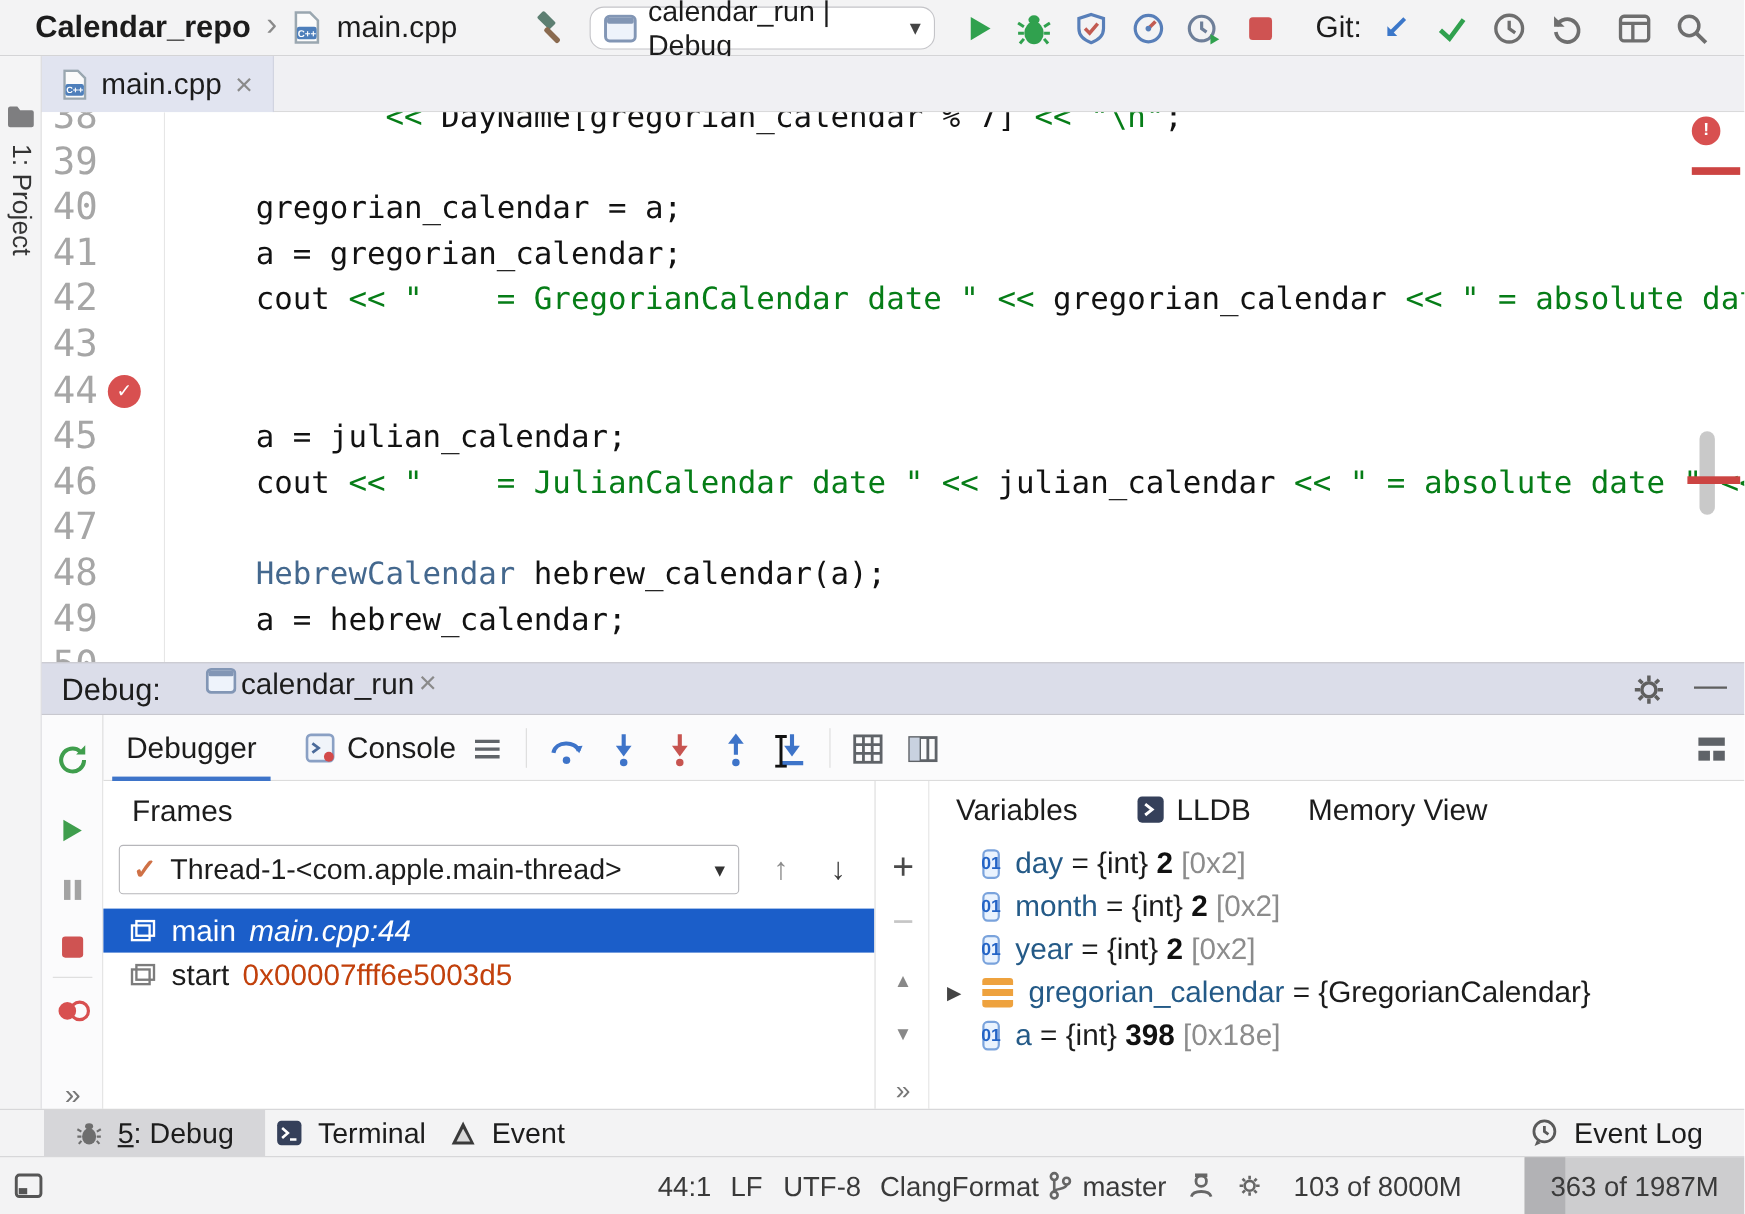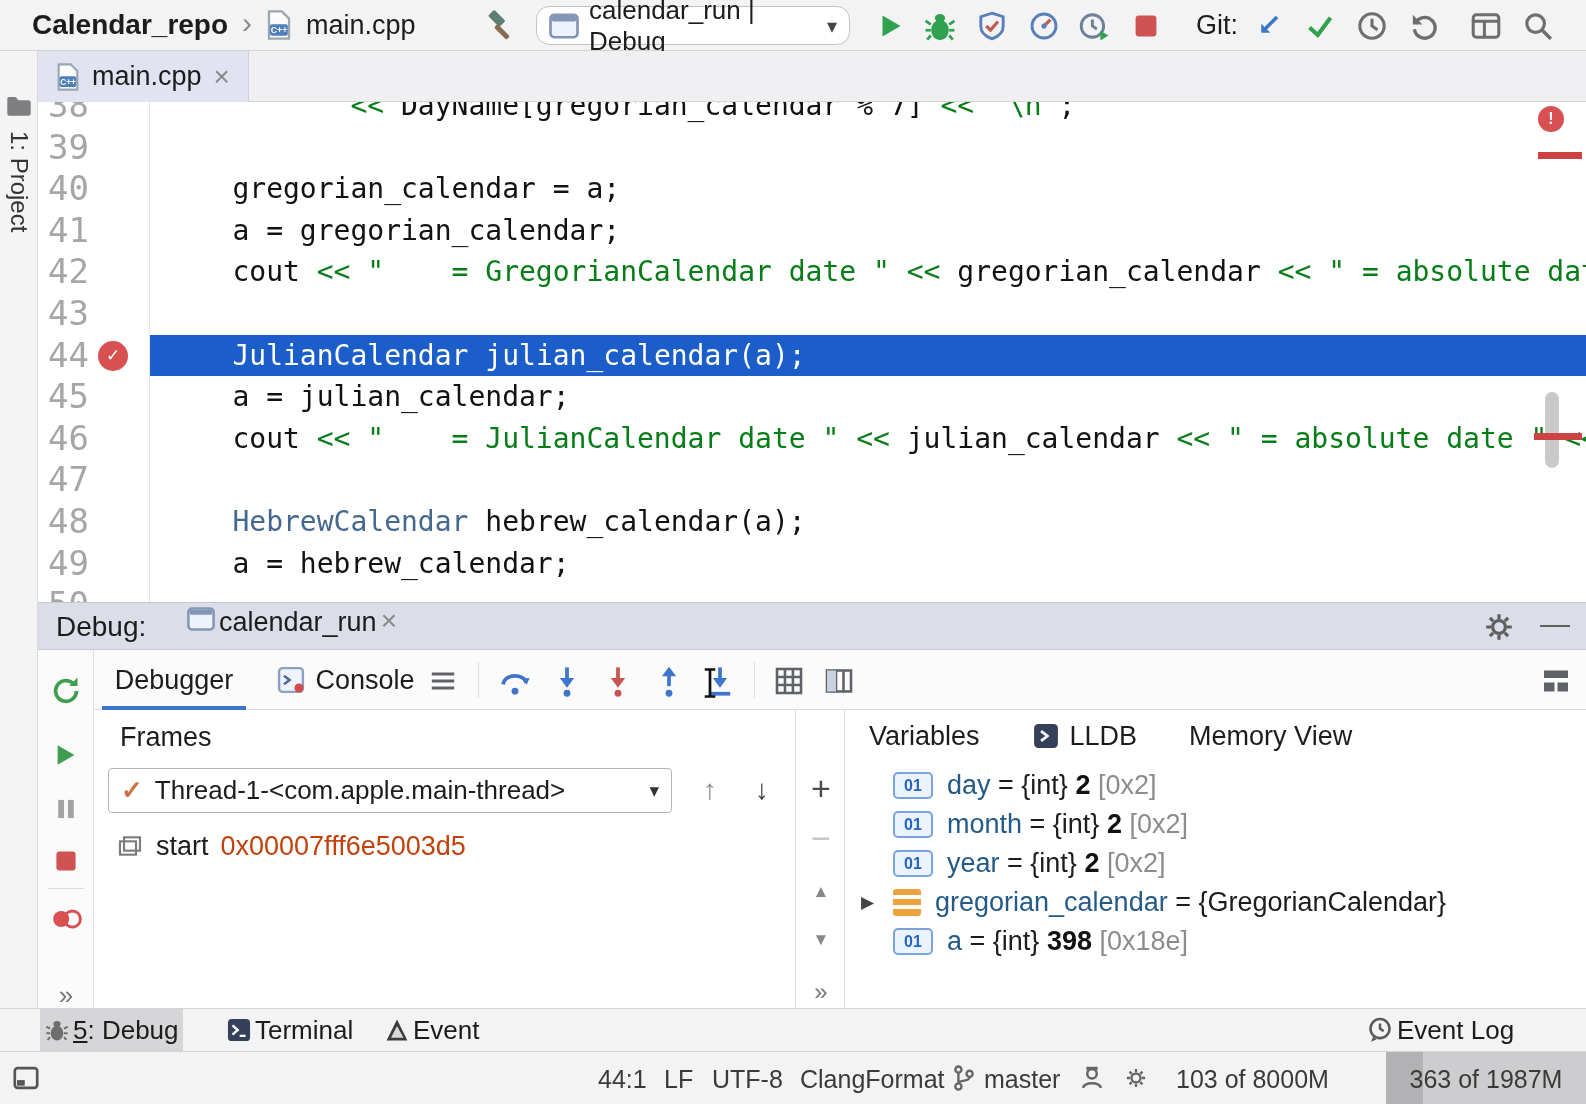--- a/index.html
+++ b/index.html
@@ -70,29 +70,29 @@
 .frame-row.sel .fl{color:#fff}
 .fl.it{font-style:italic}
 #watchcol{position:absolute;left:795px;top:710px;width:50px;height:298px;background:#fff;border-left:1px solid #dcdcdc;border-right:1px solid #dcdcdc}
 .wbtn{position:absolute;left:0;width:50px;height:40px;display:flex;align-items:center;justify-content:center}
 #vars-panel{position:absolute;left:845px;top:710px;width:741px;height:298px;background:#fff}
 #vars-tabs{position:absolute;left:24px;top:0;height:52px;display:flex;align-items:center;gap:52px;font-size:27px}
 .vtab{display:flex;align-items:center;gap:10px}
 #vars-list{position:absolute;left:0;top:56px;right:0}
 .var-row{position:relative;display:flex;align-items:center;height:39px;padding-left:48px;font-size:27px;white-space:pre}
 .vexp{position:absolute;left:16px;font-size:17px;color:#444}
-.vbadge{width:40px;height:27px;border:2px solid #7aa3dc;border-radius:5px;background:#eaf3fe;color:#2464c6;font-size:16px;font-weight:bold;display:flex;align-items:center;justify-content:center;margin-right:14px}
+.vbadge{width:16px;height:27px;border:2px solid #7aa3dc;border-radius:5px;background:#eaf3fe;color:#2464c6;font-size:16px;font-weight:bold;display:flex;align-items:center;justify-content:center;margin-right:14px}
 .vstruct{width:28px;height:27px;border-radius:3px;margin-right:14px;background:linear-gradient(#eea23e 0 6px,#fff 6px 10px,#eea23e 10px 16px,#fff 16px 20px,#eea23e 20px 27px)}
 .vn{color:#245a87}
 .vv{color:#111;font-weight:bold}
 .vh{color:#8c8c8c}
 
 
 #bottombar{position:absolute;left:0;top:1008px;width:1586px;height:43px;background:#f3f3f4;border-top:1px solid #d4d4d6}
-.bb-item{position:absolute;top:0;height:42px;display:flex;align-items:center;gap:3px;padding:0 4px;font-size:26px}
+.bb-item{position:absolute;top:0;height:42px;display:flex;align-items:center;gap:13px;padding:0 28px;font-size:26px}
 .bb-item.active{background:#d6d6d9}
 #statusbar{position:absolute;left:0;top:1051px;width:1586px;height:53px;background:#f3f3f4;border-top:1px solid #d4d4d6;font-size:25px;color:#3a3a3a}
 .sb{position:absolute;top:13px}
 #mem-pill{position:absolute;left:1386px;top:0;width:200px;height:52px;background:#cdcdcf}
 #mem-used{position:absolute;left:0;top:0;width:37px;height:52px;background:#b2b2b5}
 #mem-pill .txt{position:absolute;left:0;top:13px;width:200px;text-align:center}
 
 
 #cursor{position:absolute;left:702px;top:668px}
 </style>
@@ -283,21 +283,20 @@
           <span class="lnum">50</span>
         </div>
       </div>
     <div id="codepane">
         <div class="code-row" style="top: -17px;"><span class="tk-p">           </span><span class="tk-o">&lt;&lt;</span><span class="tk-p"> DayName[gregorian_calendar % 7] </span><span class="tk-o">&lt;&lt;</span><span class="tk-p"> </span><span class="tk-s">"\n"</span><span class="tk-p">;</span></div>
         <div class="code-row" style="top: 24.6px;"></div>
         <div class="code-row" style="top: 66.2px;"><span class="tk-p">    gregorian_calendar = a;</span></div>
         <div class="code-row" style="top: 107.8px;"><span class="tk-p">    a = gregorian_calendar;</span></div>
         <div class="code-row" style="top: 149.4px;"><span class="tk-p">    cout </span><span class="tk-o">&lt;&lt;</span><span class="tk-p"> </span><span class="tk-s">"    = GregorianCalendar date "</span><span class="tk-p"> </span><span class="tk-o">&lt;&lt;</span><span class="tk-p"> gregorian_calendar </span><span class="tk-o">&lt;&lt;</span><span class="tk-p"> </span><span class="tk-s">" = absolute date "</span></div>
         <div class="code-row" style="top: 191px;"></div>
-        <div class="code-row hl" style="top: 232.6px;"><span class="tk-p">    </span><span class="tk-c">JulianCalendar</span><span class="tk-p"> julian_calendar(a);</span></div>
         <div class="code-row" style="top: 274.2px;"><span class="tk-p">    a = julian_calendar;</span></div>
         <div class="code-row" style="top: 315.8px;"><span class="tk-p">    cout </span><span class="tk-o">&lt;&lt;</span><span class="tk-p"> </span><span class="tk-s">"    = JulianCalendar date "</span><span class="tk-p"> </span><span class="tk-o">&lt;&lt;</span><span class="tk-p"> julian_calendar </span><span class="tk-o">&lt;&lt;</span><span class="tk-p"> </span><span class="tk-s">" = absolute date "</span><span class="tk-p"> </span><span class="tk-o">&lt;&lt;</span></div>
         <div class="code-row" style="top: 357.4px;"></div>
         <div class="code-row" style="top: 399px;"><span class="tk-p">    </span><span class="tk-c">HebrewCalendar</span><span class="tk-p"> hebrew_calendar(a);</span></div>
         <div class="code-row" style="top: 440.6px;"><span class="tk-p">    a = hebrew_calendar;</span></div>
         <div class="code-row" style="top: 482.2px;"></div>
       </div>
 
   </div>
   <div id="vscroll"></div>
@@ -446,20 +445,30 @@
   <div id="frames-panel">
     <span class="title">Frames</span>
     <div id="thread-dd">
       <span style="color:#cf7146;font-weight:bold;font-size:26px">✓</span>
       <span>Thread-1-&lt;com.apple.main-thread&gt;</span>
       <span class="dd">▾</span>
     </div>
     <span class="mini-btn" style="left:596px;color:#8a8a8a">↑</span>
     <span class="mini-btn" style="left:648px;color:#3a3a3a">↓</span>
     <div id="frames-list">
+        <div class="frame-row sel">
+          <span class="fic">
+            <svg width="24" height="22" viewBox="0 0 18 16">
+              <rect x="4.5" y="1.5" width="12" height="10" fill="none" stroke="currentColor" stroke-width="1.6"></rect>
+              <rect x="1.5" y="4.5" width="12" height="10" fill="none" stroke="currentColor" stroke-width="1.6"></rect>
+            </svg>
+          </span>
+          <span class="fn">main</span>
+          <span class="fl it">main.cpp:44</span>
+        </div>
         <div class="frame-row">
           <span class="fic">
             <svg width="24" height="22" viewBox="0 0 18 16">
               <rect x="4.5" y="1.5" width="12" height="10" fill="none" stroke="currentColor" stroke-width="1.6"></rect>
               <rect x="1.5" y="4.5" width="12" height="10" fill="none" stroke="currentColor" stroke-width="1.6"></rect>
             </svg>
           </span>
           <span class="fn">start</span>
           <span class="fl">0x00007fff6e5003d5</span>
         </div>

